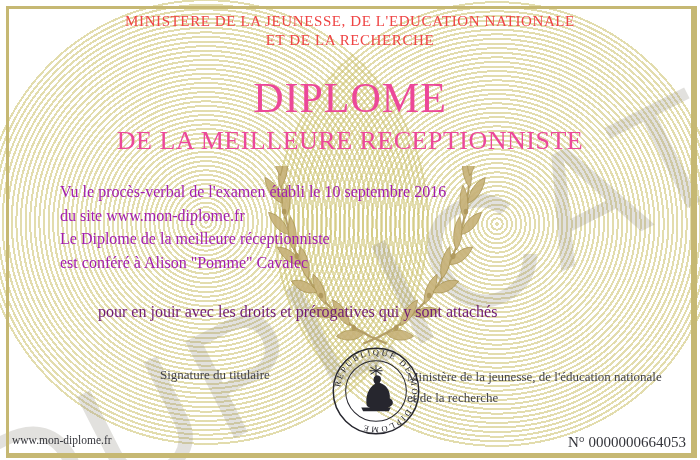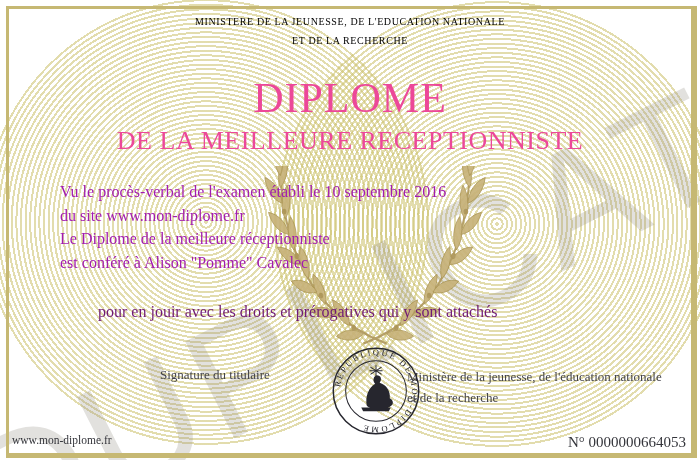--- a/index.html
+++ b/index.html
@@ -28,21 +28,21 @@
     z-index:2;pointer-events:none;
   }
   .watermark span{
     transform:translate(45px,65px) rotate(-27deg);
     font-family:"Liberation Sans","DejaVu Sans",sans-serif;
     font-size:158px;letter-spacing:7px;white-space:nowrap;
     color:rgba(150,146,138,0.28);
   }
   .ministry{
     position:absolute;left:0;right:0;top:12px;text-align:center;z-index:4;
-    color:#000000;font-size:10px;letter-spacing:0.6px;line-height:19px;
+    color:#ef4444;font-size:15px;letter-spacing:0.6px;line-height:19px;
   }
   .title{
     position:absolute;left:0;right:0;top:76px;text-align:center;z-index:4;
     color:#ec4899;
   }
   .title .l1{font-size:42px;line-height:44px;letter-spacing:1px;}
   .title .l2{font-size:26px;line-height:42px;letter-spacing:0.5px;white-space:nowrap;}
   .laurel{position:absolute;left:230px;top:166px;width:290px;height:180px;z-index:3;opacity:0.92;}
   .bodytext{
     position:absolute;left:60px;top:180px;z-index:4;color:#a21caf;

